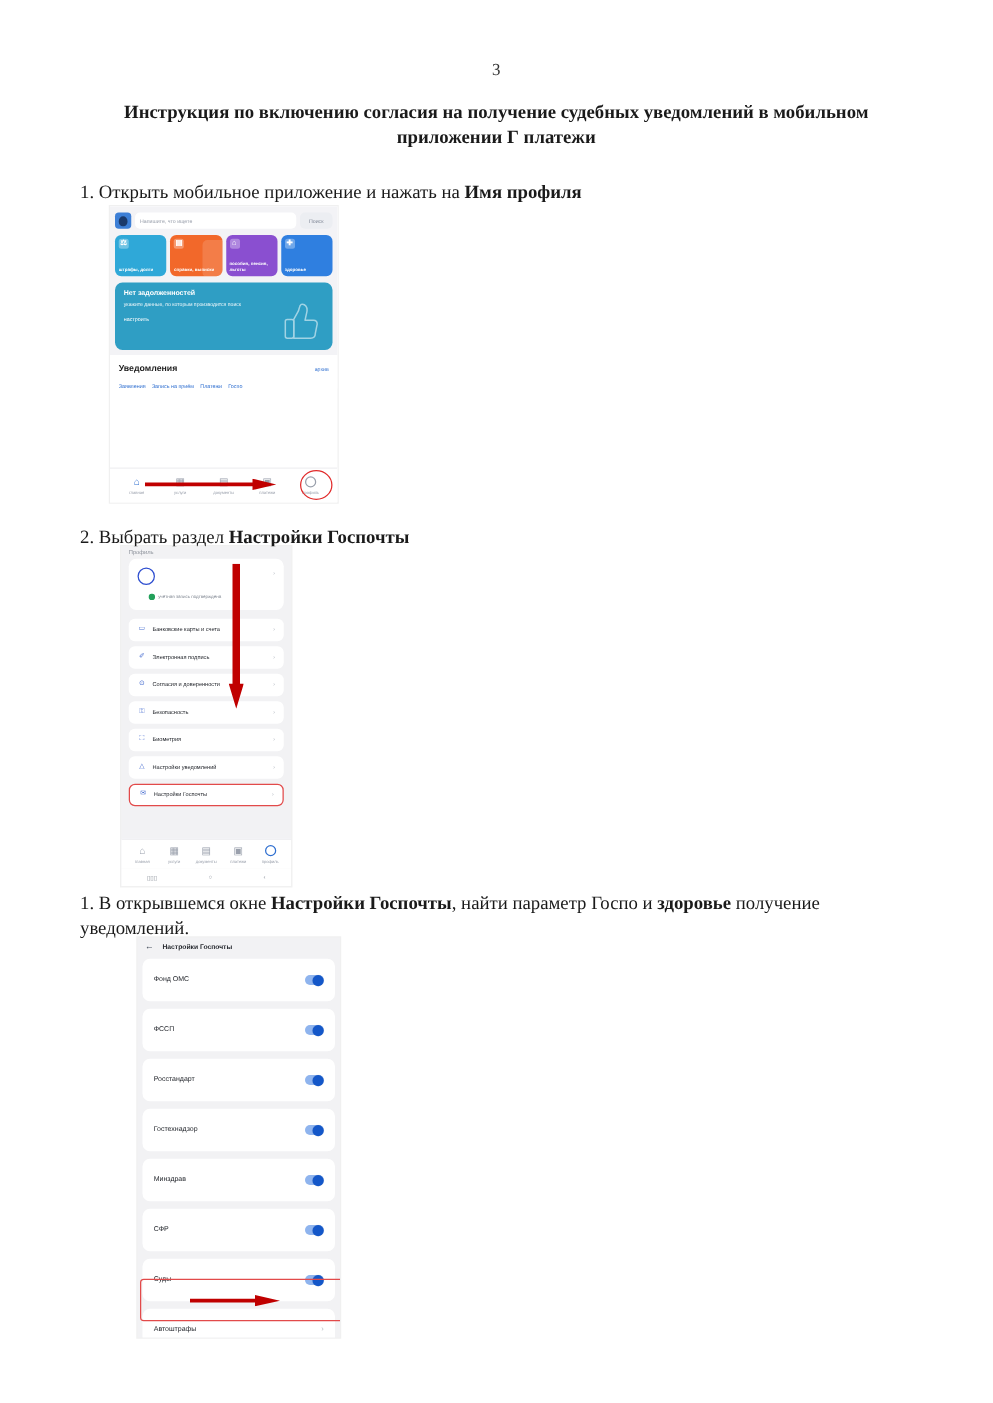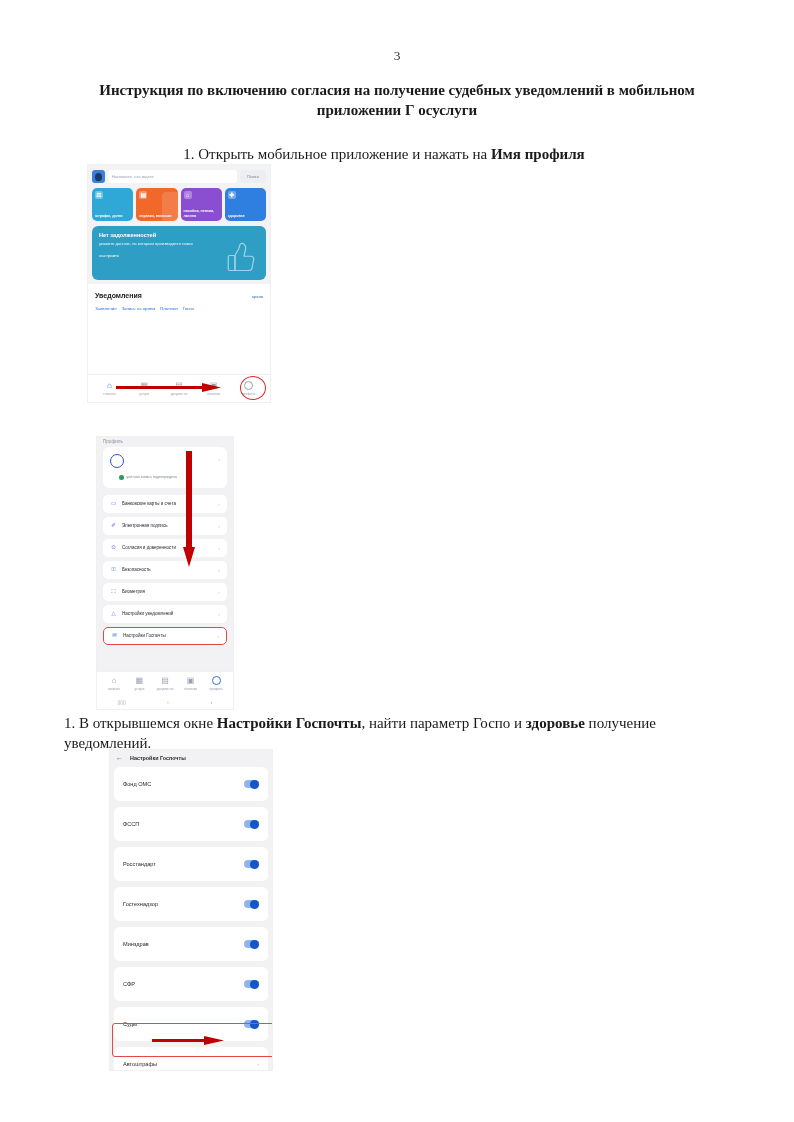--- a/index.html
+++ b/index.html
@@ -17,21 +17,21 @@
     font-size:13.5px;color:#333;
   }
   .doc-title{
     position:absolute;top:80px;left:95px;width:604px;
     text-align:center;font-weight:bold;font-size:15px;line-height:1.35;
   }
   .step{
     position:absolute;left:64px;font-size:15px;line-height:1.3;
   }
   .step b{font-weight:bold;}
-  #step1{top:145px;width:640px;text-align:center;}
+  #step1{top:145px;width:640px;}
   #step2{top:421px;width:640px;}
   #step3{top:714px;width:672px;}
 
   
   .shot{
     position:absolute;background:#f2f2f4;overflow:hidden;
     box-shadow:0 0 0 1px rgba(0,0,0,0.06);
   }
   .shot *{box-sizing:border-box;}
 
@@ -153,21 +153,21 @@
   }
   .arrow3{position:absolute;width:72px;height:9px;}
 </style>
 </head>
 <body>
 
 <div class="page">
 
   <div class="page-number">3</div>
 
-  <div class="doc-title">Инструкция по включению согласия на получение судебных уведомлений в мобильном приложении Г осуслуги</div>
+  <div class="doc-title">Инструкция по включению согласия на получение судебных уведомлений в мобильном приложении Г платежи</div>
 
   <div class="step" id="step1">
     <span>1. Открыть мобильное приложение и нажать на </span><b>Имя профиля</b>
   </div>
 
   <div class="shot" id="shot1">
 
     <div class="s1-top">
       <div class="searchrow">
         <div class="gos-logo"></div>
@@ -246,20 +246,23 @@
         <div class="nlab">профиль</div>
       </div>
     </div>
 
     <div class="circle-mark"></div>
     <svg class="arrow1" viewBox="0 0 105 9" preserveAspectRatio="none">
       <path d="M0 3 L86 3 L86 0 L105 4.5 L86 9 L86 6 L0 6 Z" fill="#c00000"></path>
     </svg>
   </div>
 
+  <div class="step" id="step2">
+    <span>2. Выбрать раздел </span><b>Настройки Госпочты</b>
+  </div>
 
   <div class="shot" id="shot2">
 
     <div class="s2-label">Профиль</div>
 
     <div class="card">
       <div class="avatar"></div>
       <div class="verified">
         <span class="dot"></span>
         <span class="vtxt">учётная запись подтверждена</span>

